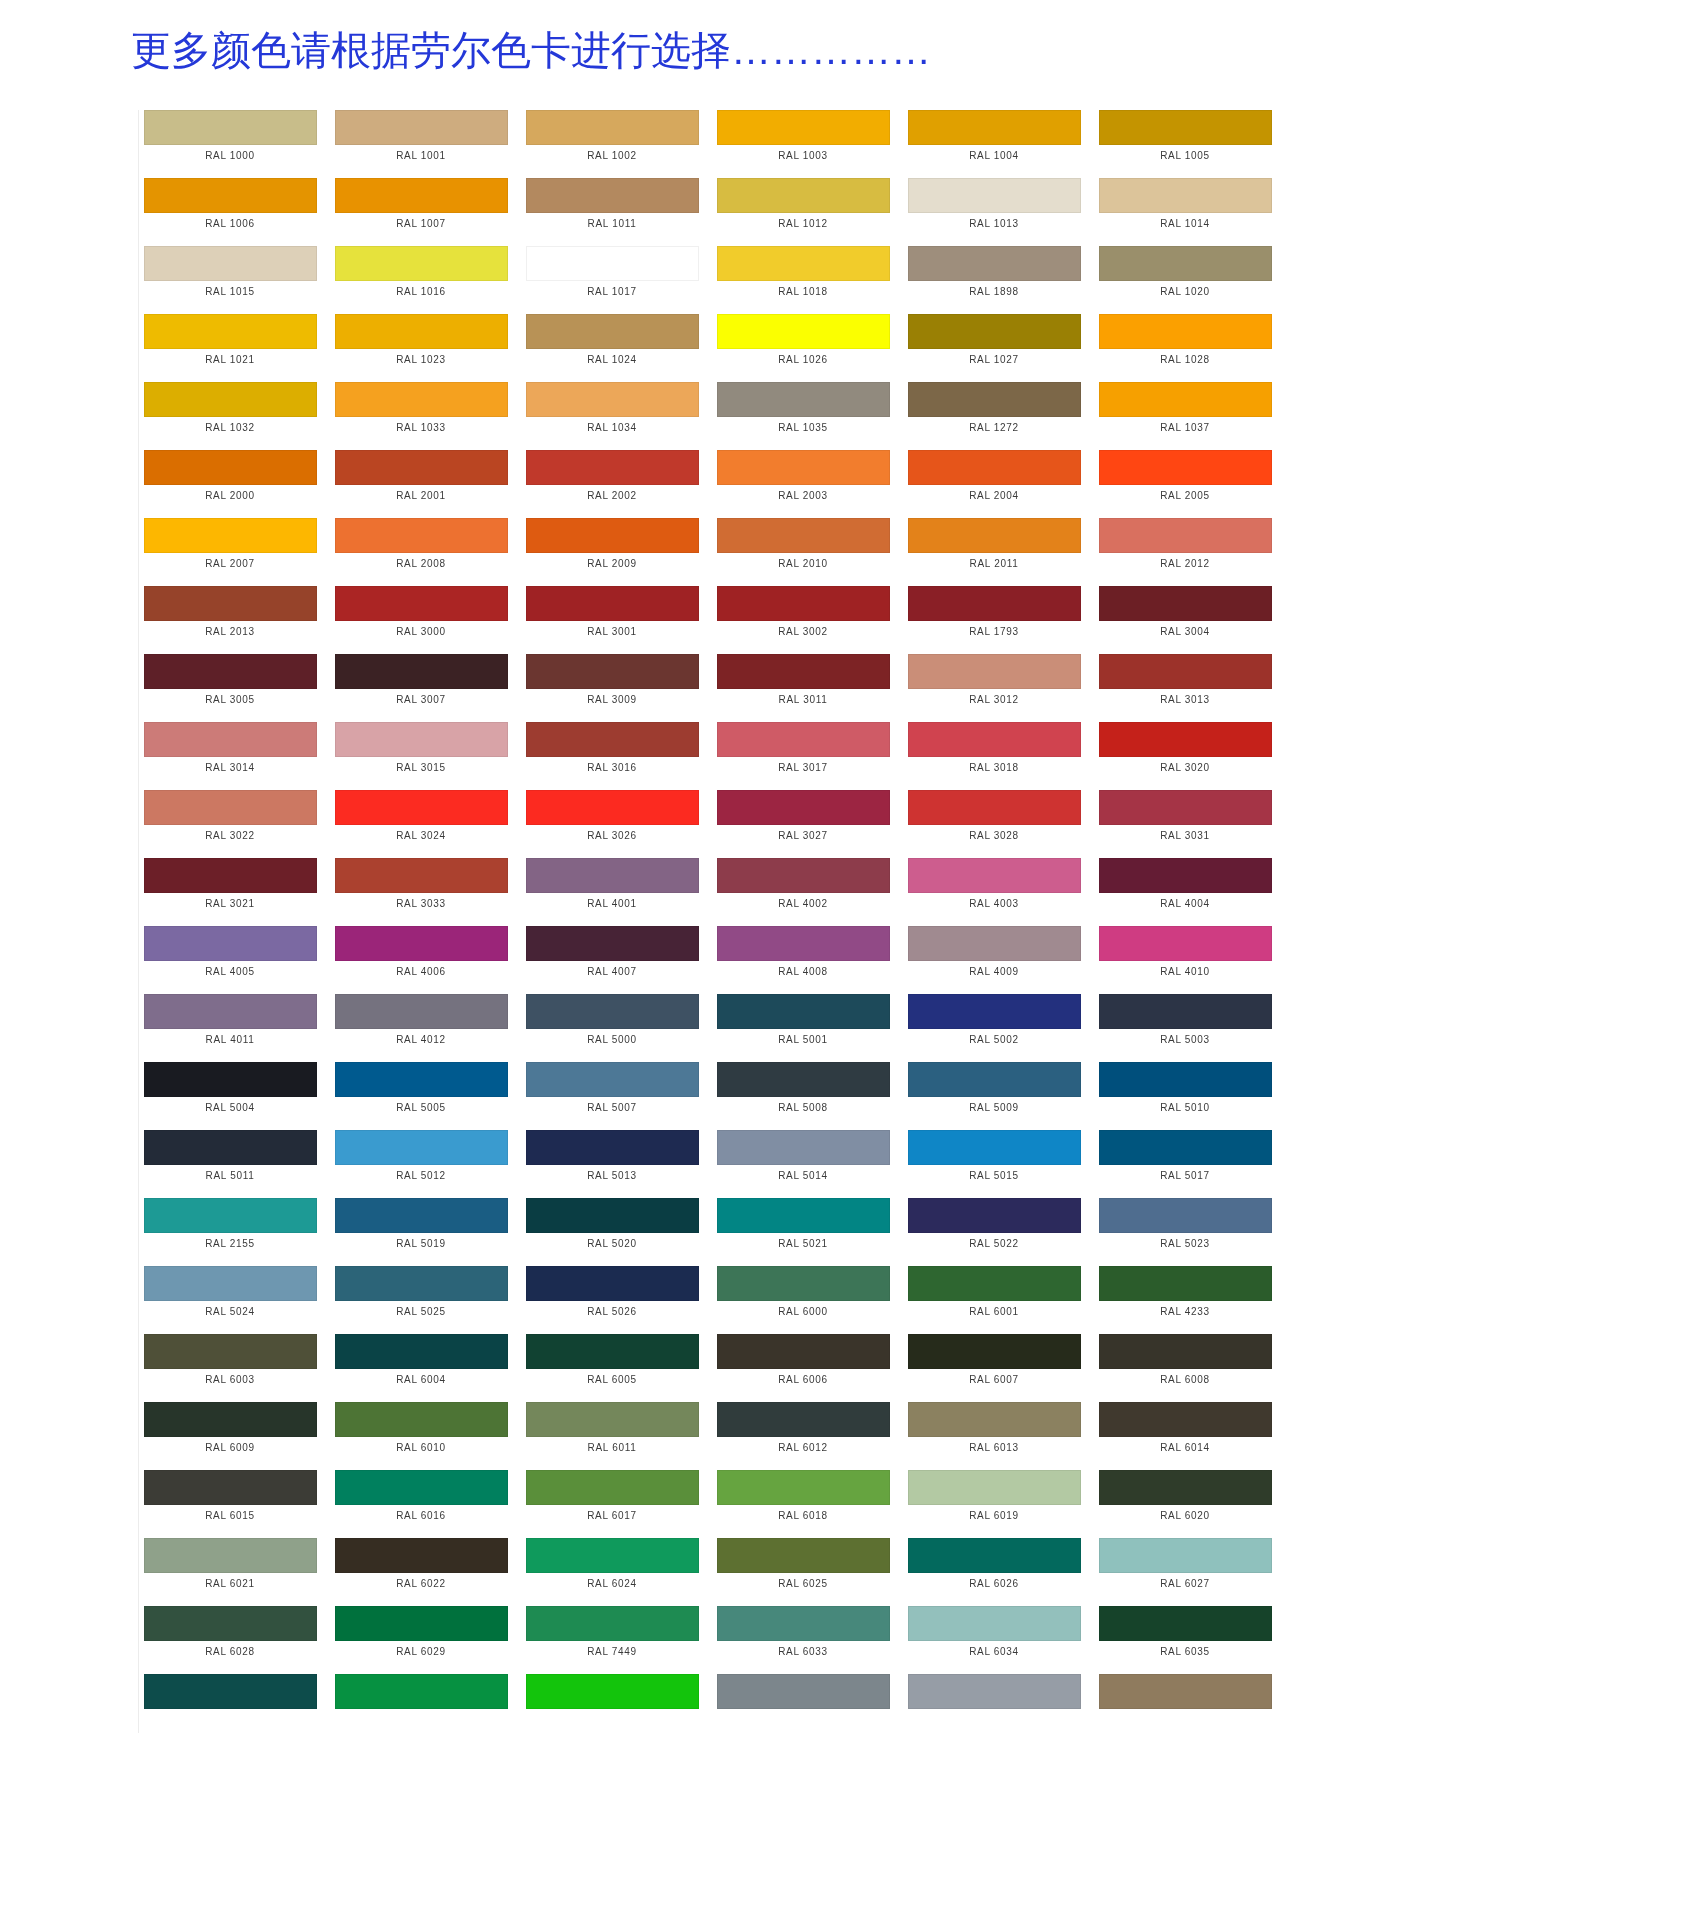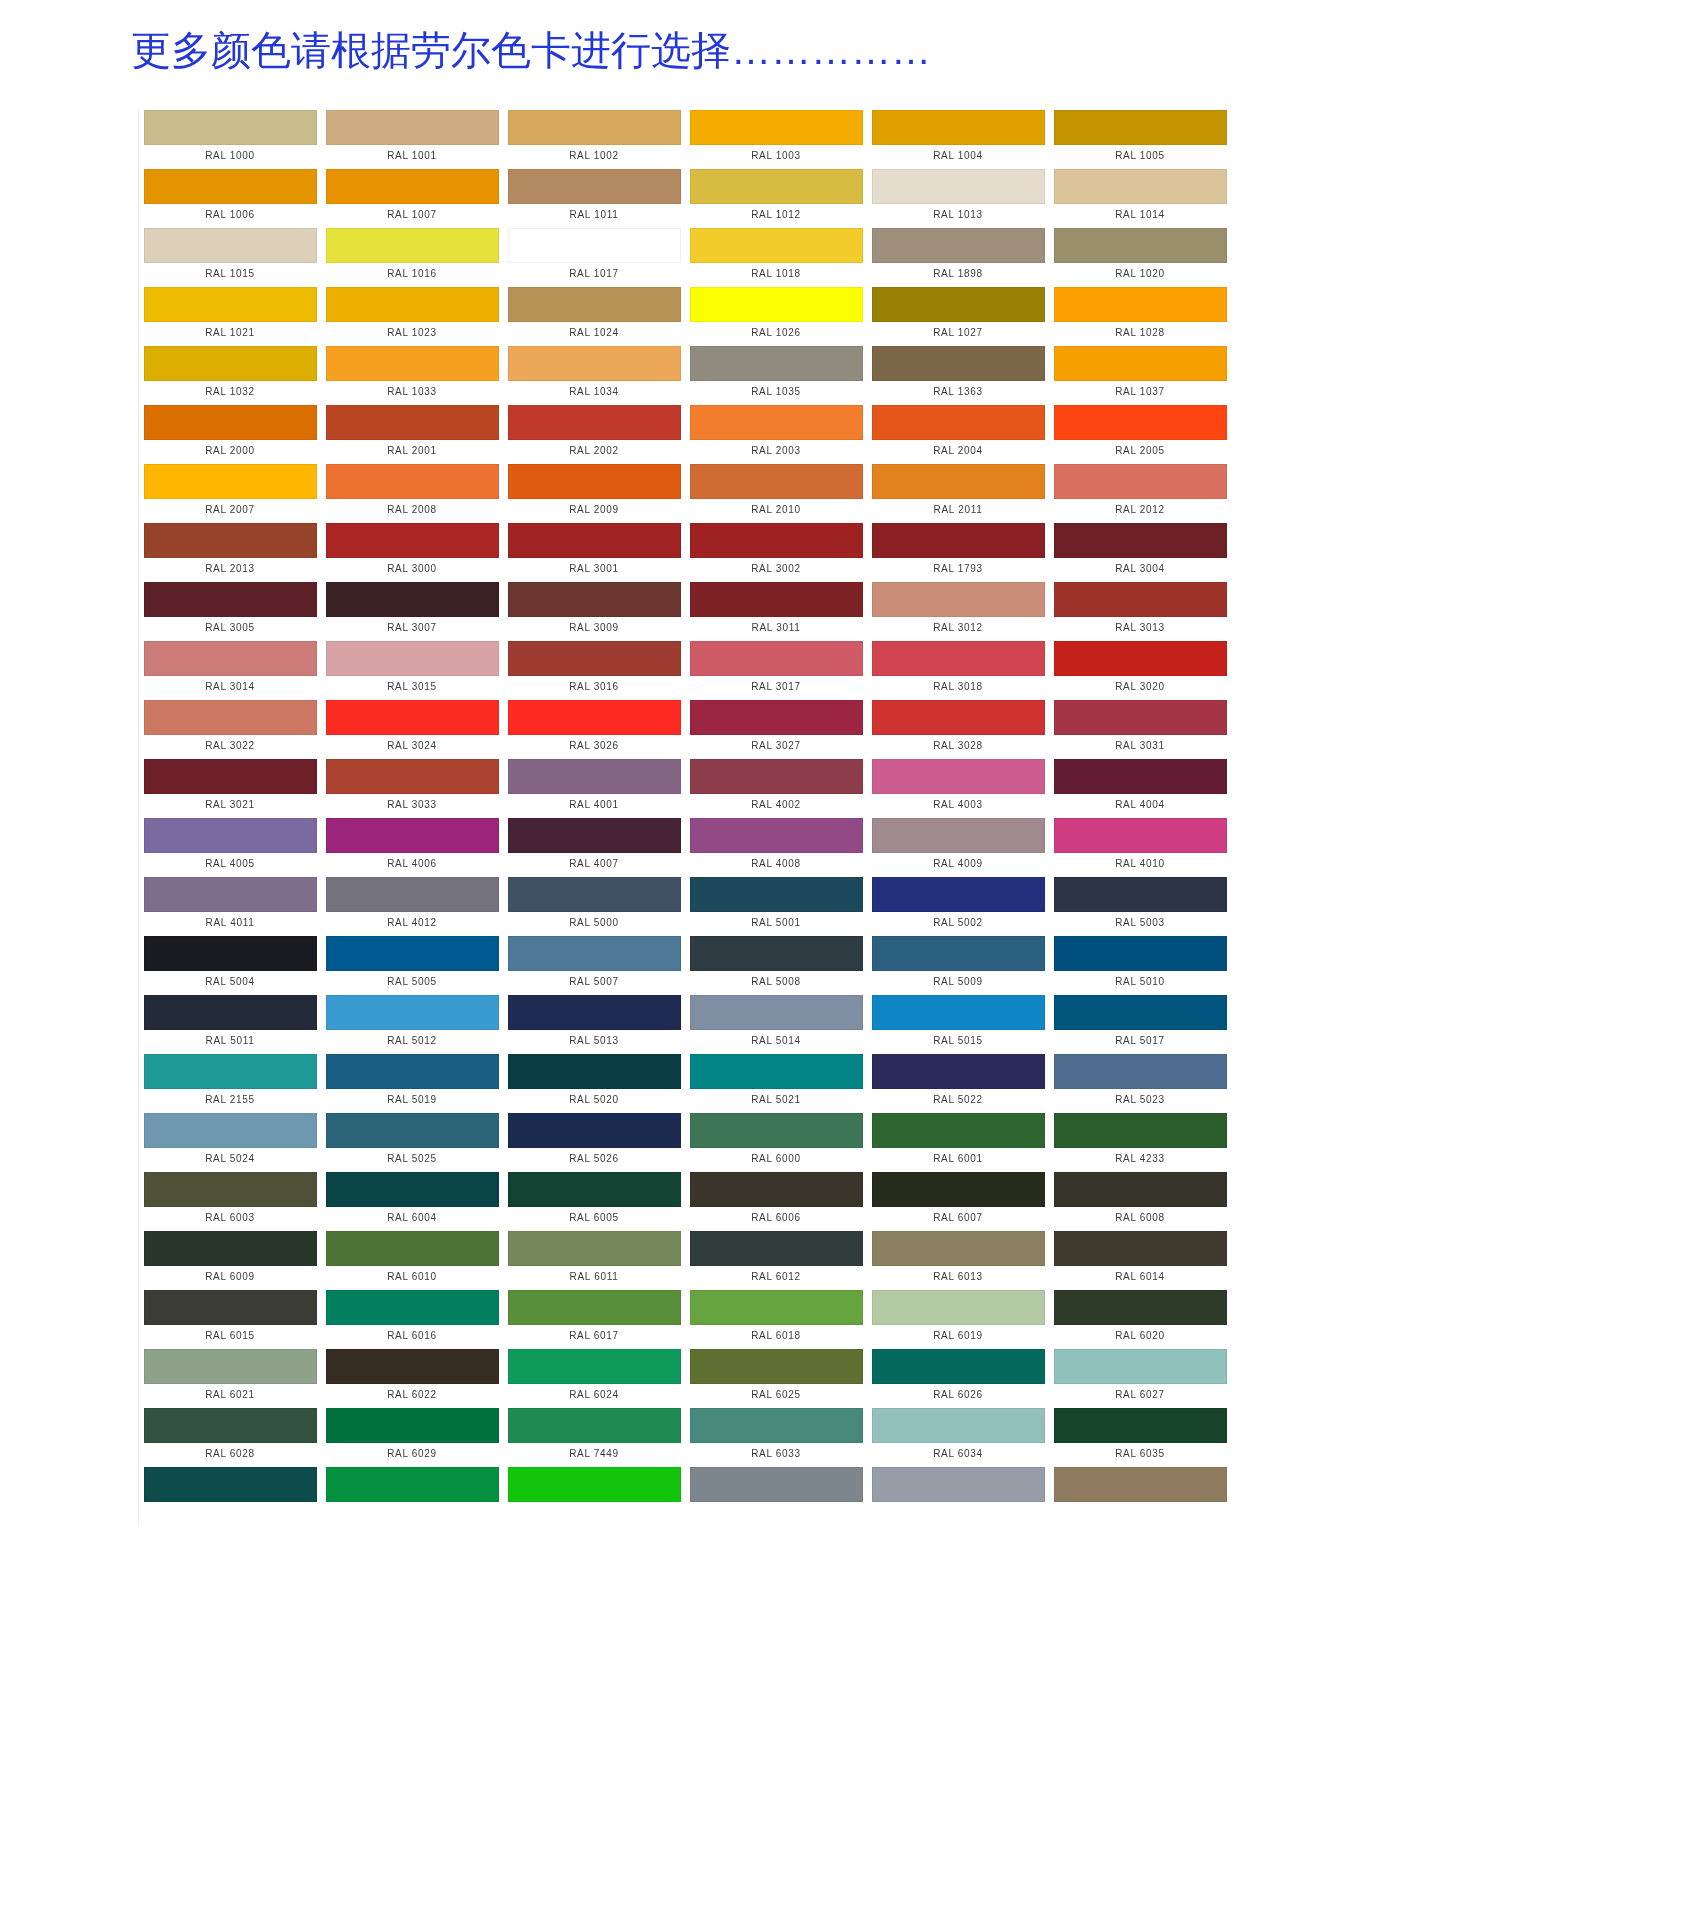--- a/index.html
+++ b/index.html
@@ -39,20 +39,21 @@
     width: 1100px;
     border-left: 1px solid #ececec;
     box-sizing: border-box;
   }
   .swatch-grid {
     display: grid;
     grid-template-columns: repeat(6, 182px);
     column-gap: 0px;
     row-gap: 0px;
     padding-left: 0px;
+    gap: 9px;
   }
   .swatch-cell {
     width: 182px;
     height: 59px;
     box-sizing: border-box;
     display: flex;
     flex-direction: column;
     align-items: center;
   }
   .swatch-chip {
@@ -189,21 +190,21 @@
         <div class="swatch-cell">
           <div class="swatch-chip" style="background: rgb(236, 167, 89);"></div>
           <div class="swatch-label">RAL 1034</div>
         </div>
         <div class="swatch-cell">
           <div class="swatch-chip" style="background: rgb(145, 138, 126);"></div>
           <div class="swatch-label">RAL 1035</div>
         </div>
         <div class="swatch-cell">
           <div class="swatch-chip" style="background: rgb(124, 103, 72);"></div>
-          <div class="swatch-label">RAL 1363</div>
+          <div class="swatch-label">RAL 1272</div>
         </div>
         <div class="swatch-cell">
           <div class="swatch-chip" style="background: rgb(246, 160, 0);"></div>
           <div class="swatch-label">RAL 1037</div>
         </div>
         <div class="swatch-cell">
           <div class="swatch-chip" style="background: rgb(218, 110, 0);"></div>
           <div class="swatch-label">RAL 2000</div>
         </div>
         <div class="swatch-cell">

